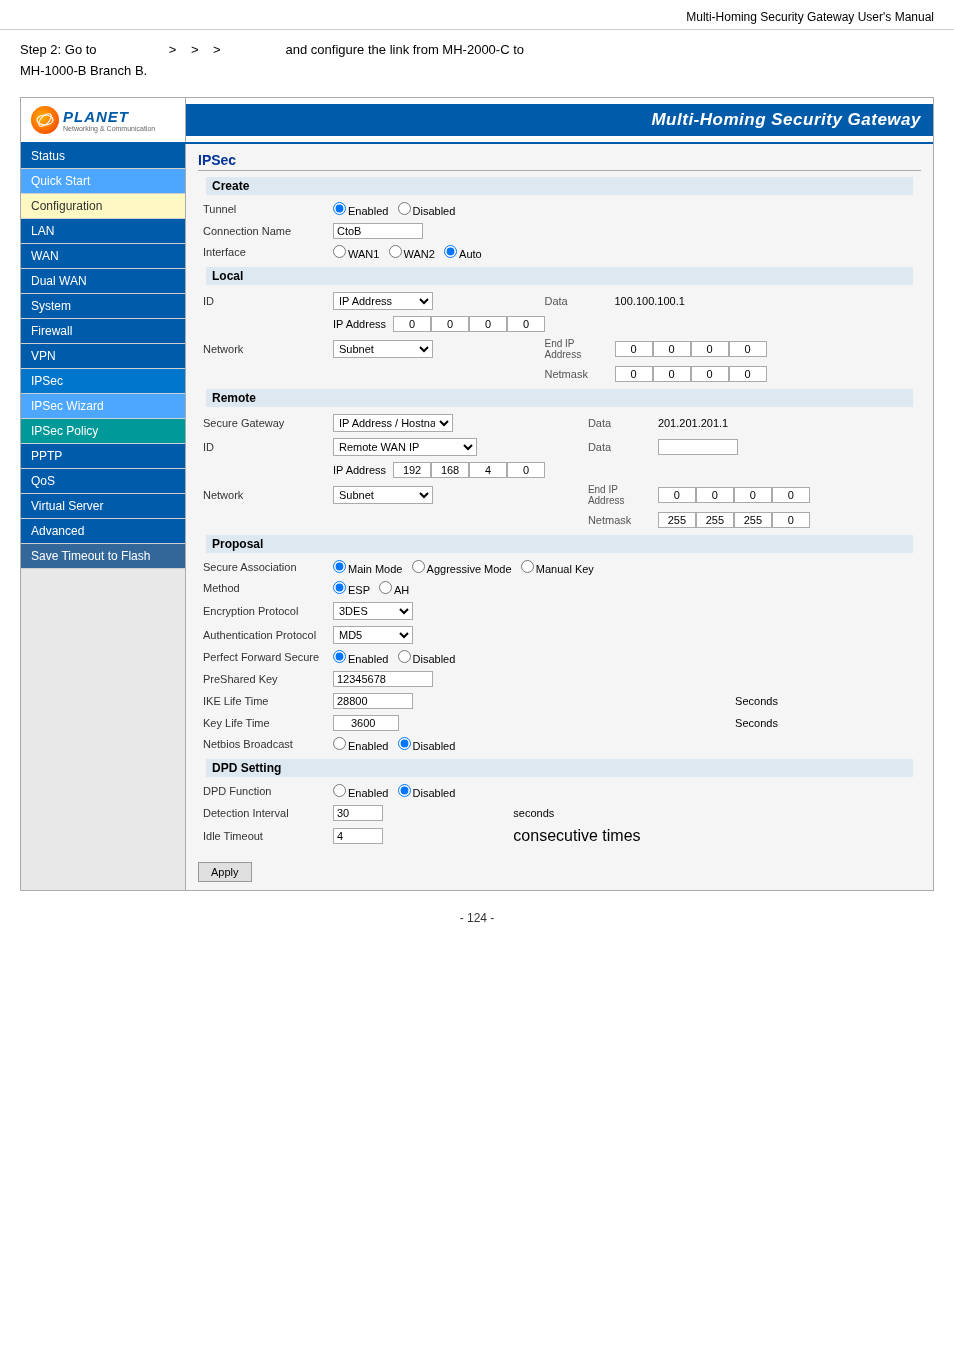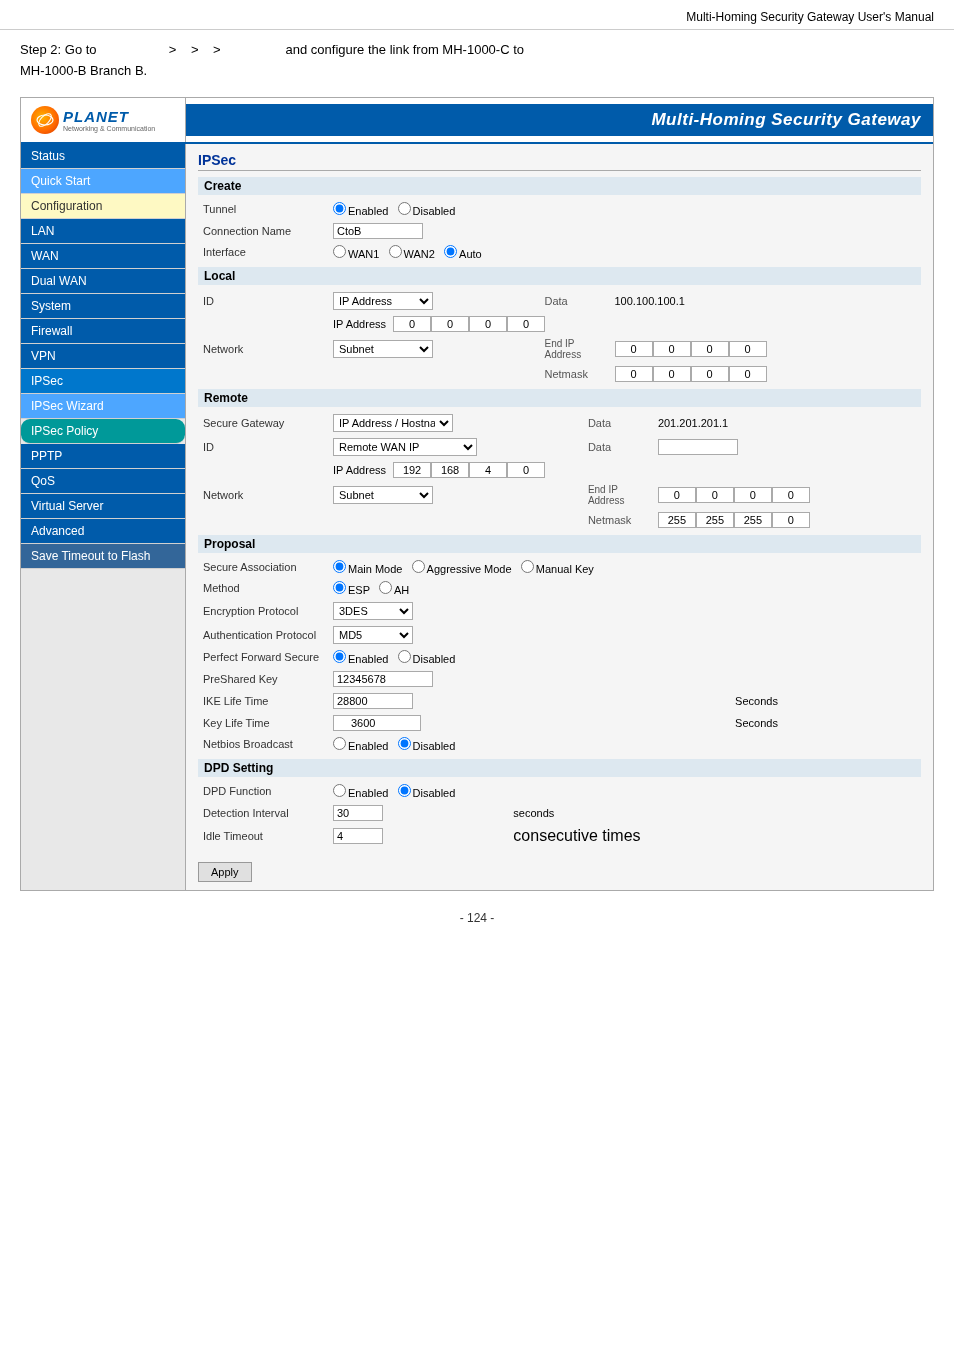--- a/index.html
+++ b/index.html
@@ -116,21 +116,20 @@
       background: #0077cc;
       color: #fff;
     }
     .sidebar-item.gray {
       background: #fef9c3;
       color: #333;
     }
     .sidebar-item.cyan {
       background: #009999;
       color: #fff;
-      border-radius: 9px;
     }
     .sidebar-item.save {
       background: #336699;
       color: #fff;
     }
     
     .main-content {
       flex: 1;
       padding: 8px 12px;
       background: #f5f5f5;
@@ -142,21 +141,21 @@
       margin-bottom: 6px;
       padding-bottom: 2px;
       border-bottom: 1px solid #aaa;
     }
     .subsection-title {
       font-size: 12px;
       font-weight: bold;
       color: #000;
       background: #dde8f0;
       padding: 2px 6px;
-      margin: 4px 0;
+      margin: 4px 8px;
     }
     table.form-table {
       width: 100%;
       border-collapse: collapse;
       font-size: 11px;
     }
     table.form-table td {
       padding: 3px 5px;
       vertical-align: middle;
     }
@@ -226,21 +225,21 @@
 
 <div class="step-text">
   <span>Step 2: Go to</span>
   &nbsp;&nbsp;&nbsp;&nbsp;&nbsp;&nbsp;&nbsp;&nbsp;&nbsp;&nbsp;&nbsp;&nbsp;&nbsp;&nbsp;&nbsp;&nbsp;&nbsp;&nbsp;
   <span>&gt;</span>
   &nbsp;&nbsp;
   <span>&gt;</span>
   &nbsp;&nbsp;
   <span>&gt;</span>
   &nbsp;&nbsp;&nbsp;&nbsp;&nbsp;&nbsp;&nbsp;&nbsp;&nbsp;&nbsp;&nbsp;&nbsp;&nbsp;&nbsp;&nbsp;&nbsp;
-  <span>and configure the link from MH-1000-C to</span>
+  <span>and configure the link from MH-2000-C to</span>
   <br>
   <span>MH-1000-B Branch B.</span>
 </div>
 
 <div class="main-container">
 
   <div style="width:100%">
     <div class="device-header">
       <div class="logo-area">
         <div class="logo-planet">
@@ -502,21 +501,21 @@
           <tr>
             <td class="label-cell row-label">IKE Life Time</td>
             <td>
               <input type="text" value="28800" style="width: 80px;">
             </td>
             <td style="font-size:11px; padding-left:4px;">Seconds</td>
           </tr>
           <tr>
             <td class="label-cell row-label">Key Life Time</td>
             <td>
-              <input type="text" value="3600" style="width: 88px; padding-left: 17px;">
+              <input type="text" value="3600" style="width: 66px; padding-left: 17px;">
             </td>
             <td style="font-size:11px; padding-left:4px;">Seconds</td>
           </tr>
           <tr>
             <td class="label-cell row-label">Netbios Broadcast</td>
             <td colspan="3">
               <label><input type="radio" name="netbios" style=""><span>Enabled</span></label>
               &nbsp;
               <label><input type="radio" name="netbios" checked="" style=""><span>Disabled</span></label>
             </td>

